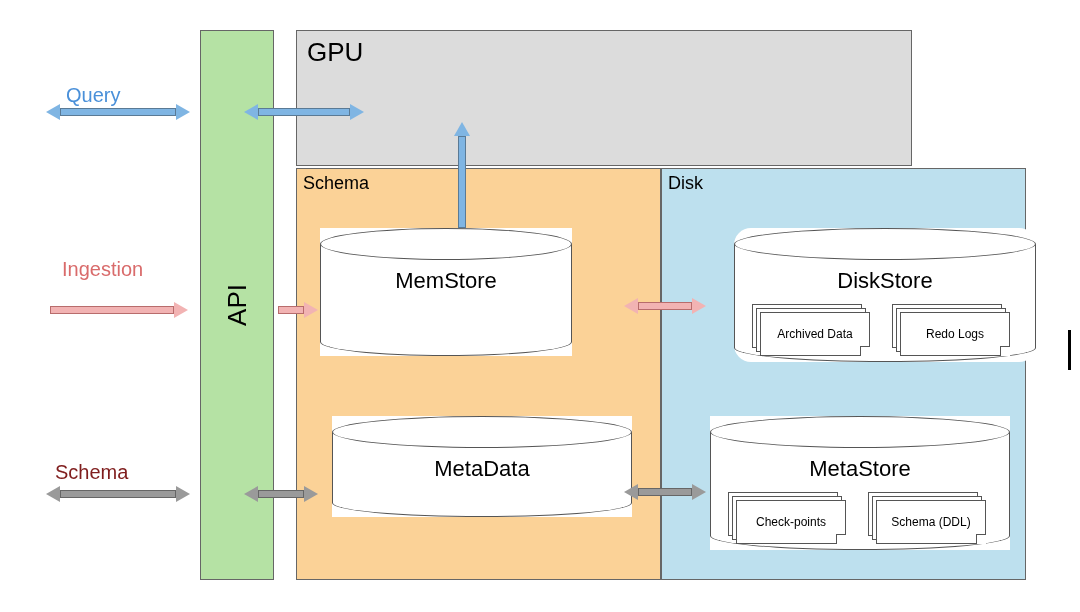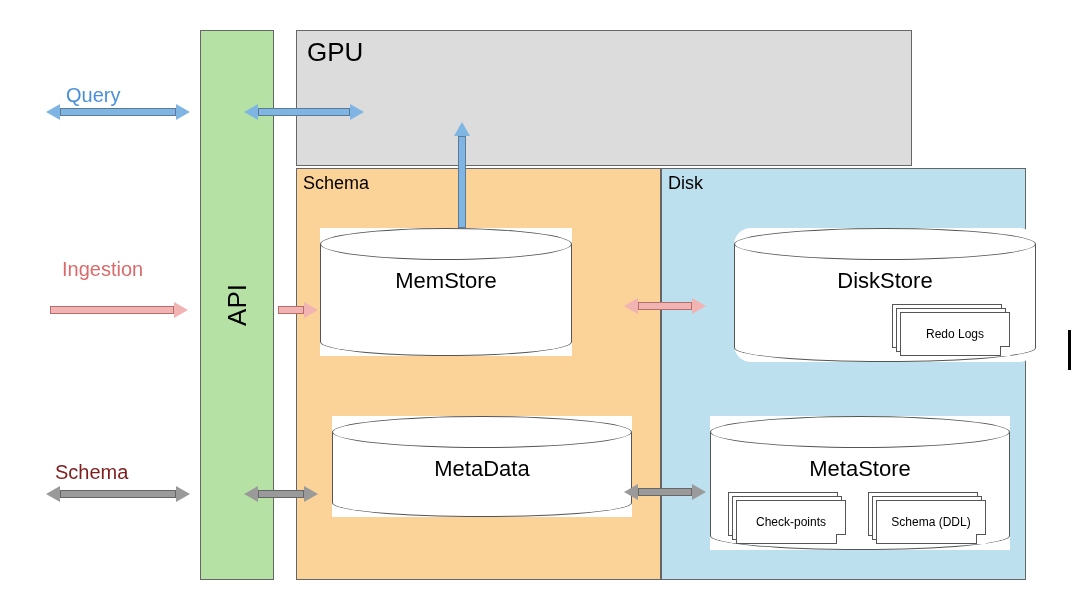--- a/index.html
+++ b/index.html
@@ -194,20 +194,28 @@
 <div class="cyl" style="left:332px; top:416px; width:300px; height:101px;">
   <div class="cyl-body" style="top:16px; bottom:0;"></div>
   <div class="cyl-top" style="top:0; height:32px;"></div>
   <div class="cyl-title" style="top:40px;">MetaData</div>
 </div>
 
 <div class="cyl" style="left:734px; top:228px; width:302px; height:134px;border-radius:17px;">
   <div class="cyl-body" style="top:16px; bottom:0;"></div>
   <div class="cyl-top" style="top:0; height:32px;"></div>
   <div class="cyl-title" style="top:40px;">DiskStore</div>
+  <div class="docstack" style="left:18px; top:76px;">
+    <div class="docpage p1"></div>
+      <div class="docpage p2"></div>
+    <div class="docpage p3">
+        <span class="doclabel">Archived Data</span>
+        <div class="docfold"></div>
+      </div>
+  </div>
   <div class="docstack" style="left:158px; top:76px;">
     <div class="docpage p1"></div>
       <div class="docpage p2"></div>
     <div class="docpage p3">
         <span class="doclabel">Redo Logs</span>
         <div class="docfold"></div>
       </div>
   </div>
 </div>
 

